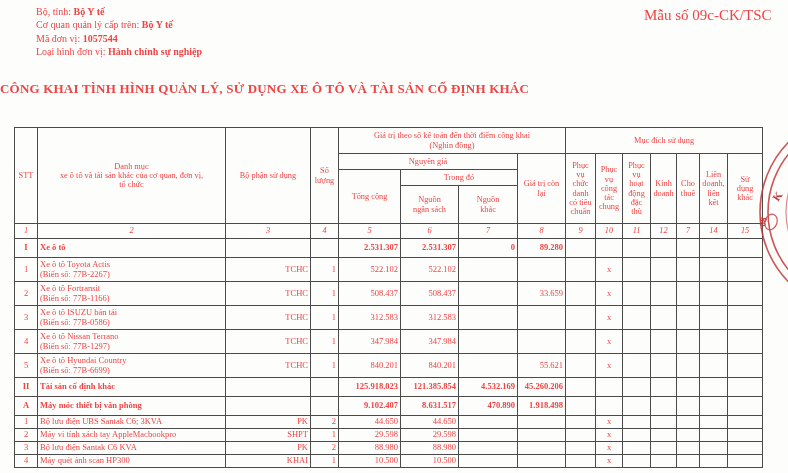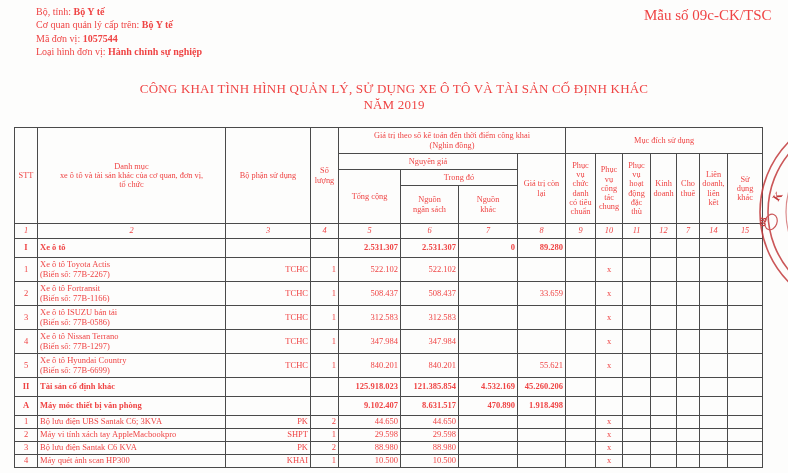--- a/index.html
+++ b/index.html
@@ -7,21 +7,21 @@
     position:relative;width:788px;height:473px;background:#fdfdfc;
     font-family:"Liberation Serif","DejaVu Serif",serif;color:#ef4444;
     overflow:hidden;
   }
   
   .meta{position:absolute;left:36px;top:5px;font-size:10px;line-height:13.4px;white-space:nowrap;}
   .meta b{font-weight:bold;}
   
   .form-no{position:absolute;left:612px;top:7px;font-size:15px;font-weight:normal;white-space:nowrap;margin-left:32px;}
   
-  .title{position:absolute;left:0;top:81px;width:100%;text-align:center;font-weight:normal;font-size:13px;line-height:16px;letter-spacing:.2px;}
+  .title{position:absolute;left:0;top:81px;width:100%;text-align:left;font-weight:bold;font-size:13px;line-height:16px;letter-spacing:.2px;}
   
   table.main{
     position:absolute;left:14px;top:127px;width:748px;
     border-collapse:collapse;table-layout:fixed;
     font-size:8.5px;line-height:1.12;
   }
   table.main th,table.main td{
     border:1px solid #4a4a4a;padding:0 2px;overflow:hidden;
     font-weight:normal;vertical-align:middle;
   }
@@ -48,21 +48,20 @@
     <div><span>Bộ, tỉnh:</span> <b>Bộ Y tế</b></div>
     <div><span>Cơ quan quản lý cấp trên:</span> <b>Bộ Y tế</b></div>
     <div><span>Mã đơn vị:</span> <b>1057544</b></div>
     <div><span>Loại hình đơn vị:</span> <b>Hành chính sự nghiệp</b></div>
   </div>
 
   <div class="form-no">Mẫu số  09c-CK/TSC</div>
 
   <div class="title">
     <div>CÔNG KHAI TÌNH HÌNH QUẢN LÝ, SỬ DỤNG XE Ô TÔ VÀ TÀI SẢN CỐ ĐỊNH KHÁC</div>
-    <div>NĂM 2019</div>
   </div>
 
   <table class="main">
     <colgroup>
       <col style="width:23px">
         <col style="width:188px">
         <col style="width:85px">
         <col style="width:28px">
       <col style="width:62px">
         <col style="width:58px">

